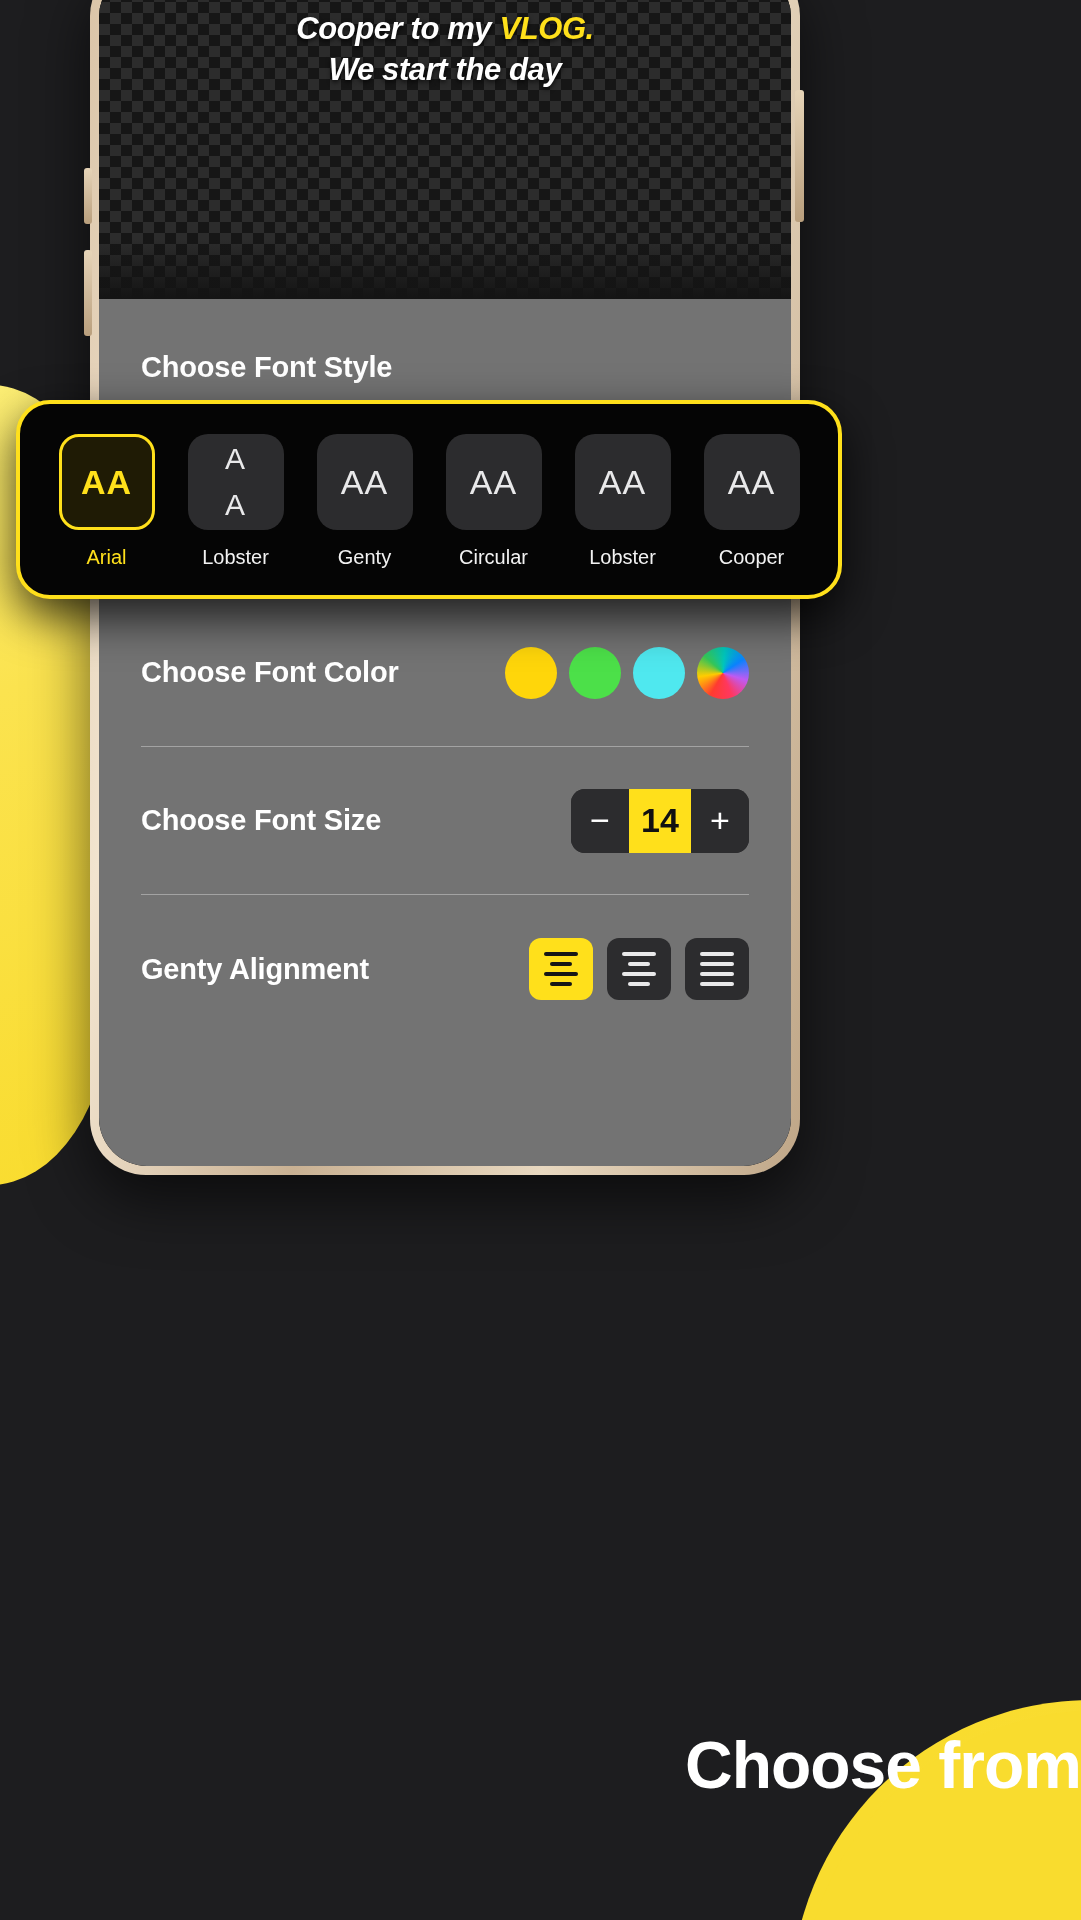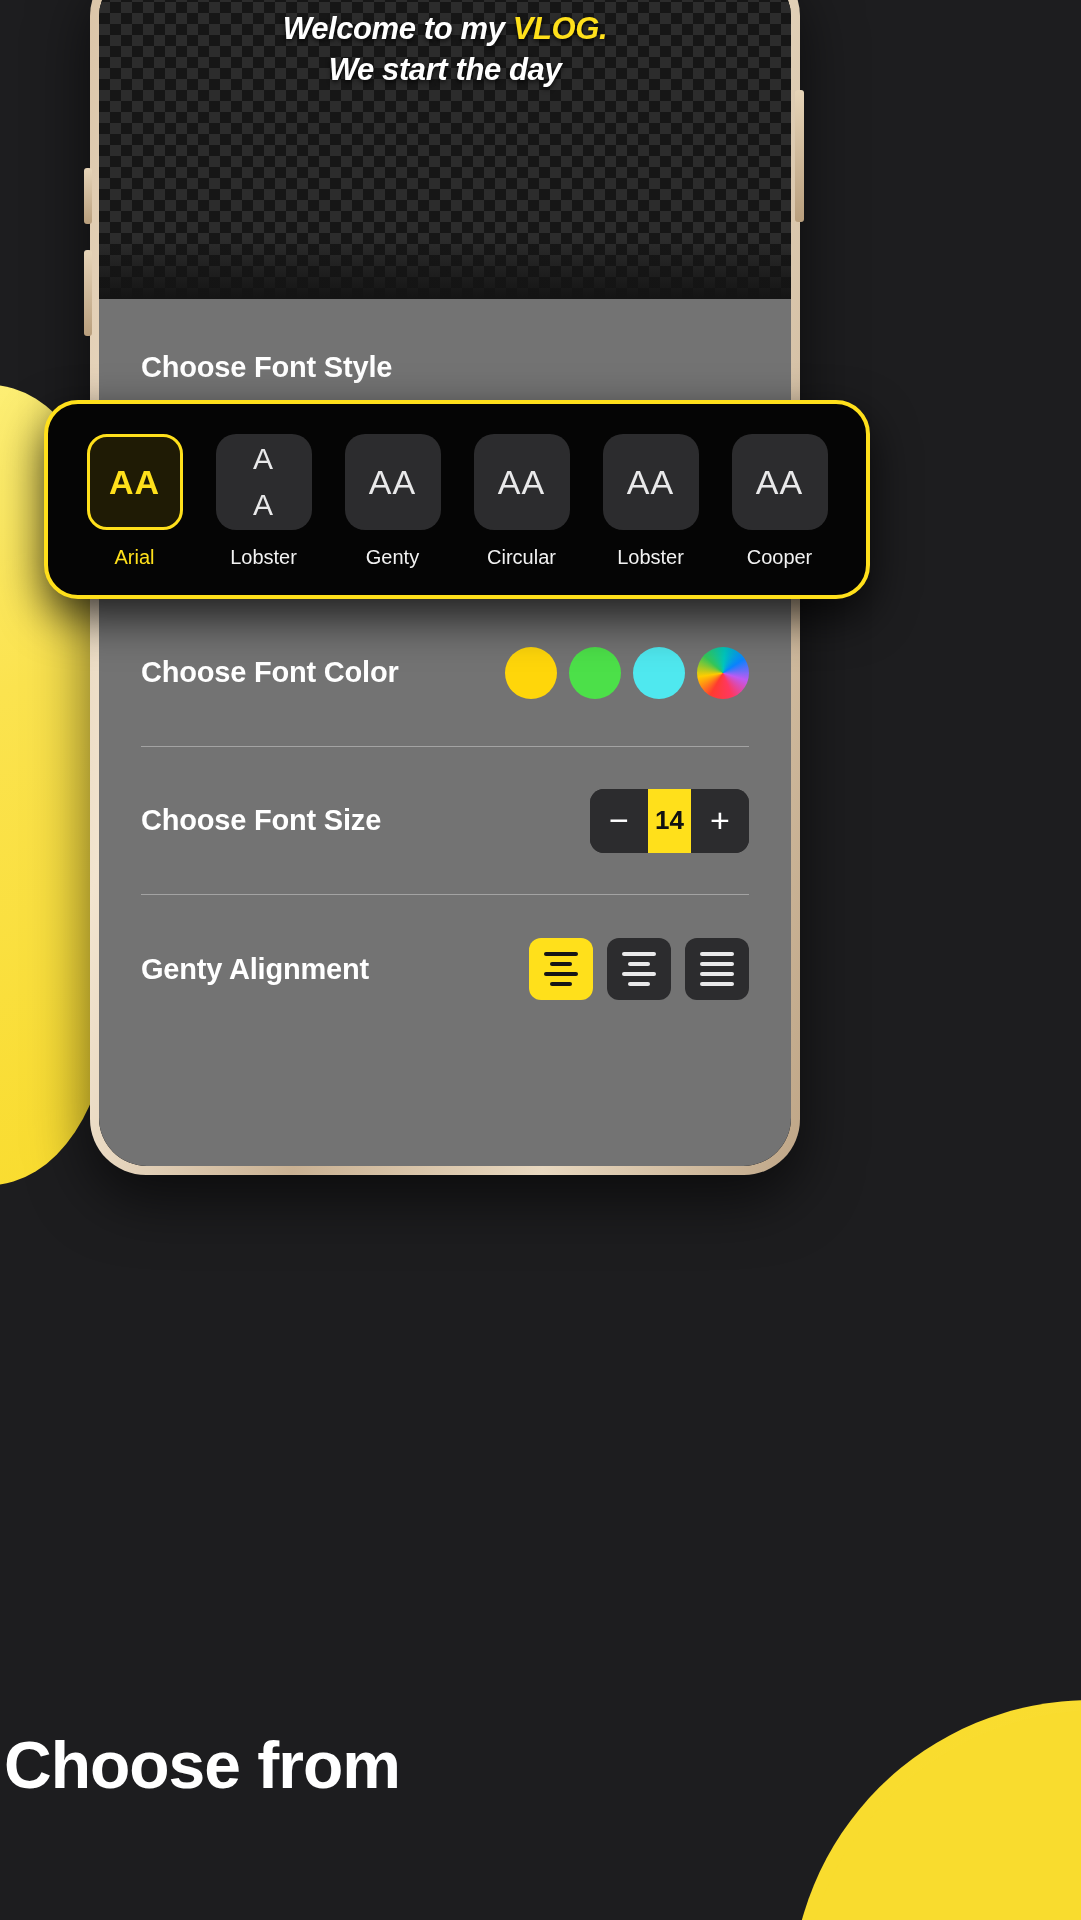--- a/index.html
+++ b/index.html
@@ -134,44 +134,44 @@
     border-radius: 14px;
     overflow:hidden;
   }
   .step-btn {
     width: 58px; height: 100%;
     display:flex; align-items:center; justify-content:center;
     color:#fff; font-size: 34px; font-weight: 400;
     background:#2c2c2e;
   }
   .step-val {
-    width: 43px; height: 100%;
+    width: 62px; height: 100%;
     display:flex; align-items:center; justify-content:center;
     background:#ffe01b; color:#111;
-    font-size: 26px; font-weight: 700;
+    font-size: 34px; font-weight: 700;
   }
 
   
   .aligns { display:flex; gap: 14px; }
   .align-btn {
     width: 64px; height: 62px;
     border-radius: 12px;
     background:#2c2c2e;
     display:flex; flex-direction:column;
     align-items:center; justify-content:center;
     gap:6px;
   }
   .align-btn.active { background:#ffe01b; }
   .align-btn i { display:block; height:4px; border-radius:2px; background:#e9e9ea; }
   .align-btn.active i { background:#161616; }
 
   
   .callout {
     position: absolute;
-    left: 44px; top: 400px;
+    left: 16px; top: 400px;
     width: 826px;
     background: #050505;
     border: 4px solid #ffe01b;
     border-radius: 34px;
     padding: 30px 0 26px;
     z-index: 6;
     box-shadow: 0 18px 46px rgba(0,0,0,.75);
   }
   .font-list { display:flex; justify-content: space-around; align-items:flex-start; padding: 0 22px; }
   .font-item { display:flex; flex-direction:column; align-items:center; width: 118px; }
@@ -196,21 +196,21 @@
     font-size: 20px;
     color: #f2f2f2;
     font-weight: 500;
   }
   .font-item.selected .font-name { color: #ffe01b; }
 
   
   .headline {
     position: absolute;
     left: 4px; right: 0; bottom: 118px;
-    text-align: left;
+    text-align: right;
     z-index: 5;
   }
   .headline .l1 {
     color:#fff;
     font-size: 66px;
     font-weight: 700;
     letter-spacing: -1px;
     line-height: 1.1;
   }
   .headline .l2 {
@@ -239,21 +239,21 @@
   <div class="side-btn btn-a"></div>
   <div class="side-btn btn-b"></div>
   <div class="side-btn btn-c"></div>
 
   <div class="phone">
     <div class="phone-screen">
 
       <div class="preview">
         <div class="vlog-text">
           <div>
-            <span>Welcome to my </span><span class="vlog-accent">VLOG.</span>
+            <span>Cooper to my </span><span class="vlog-accent">VLOG.</span>
           </div>
           <div>We start the day</div>
         </div>
         <div class="preview-fade"></div>
       </div>
 
       <div class="sheet">
 
         <div class="sheet-row row-fontstyle">
           <div class="row-label">Choose Font Style</div>

